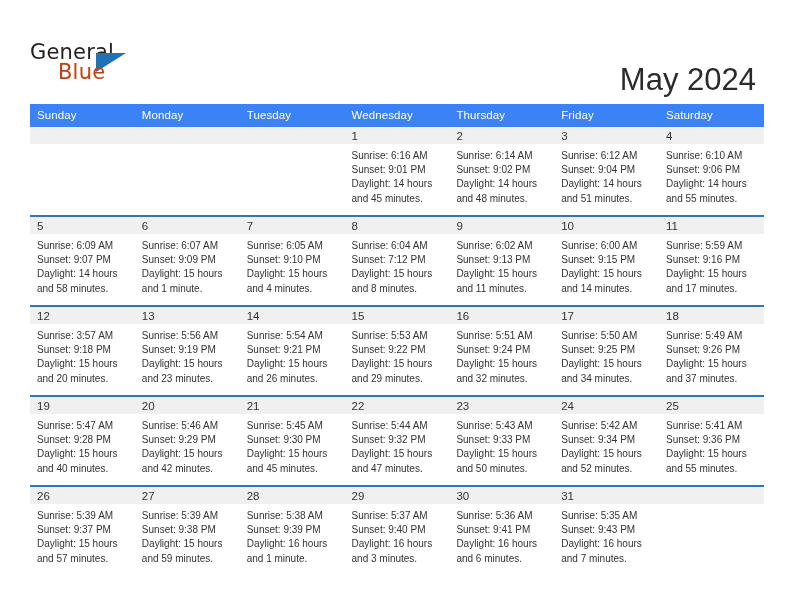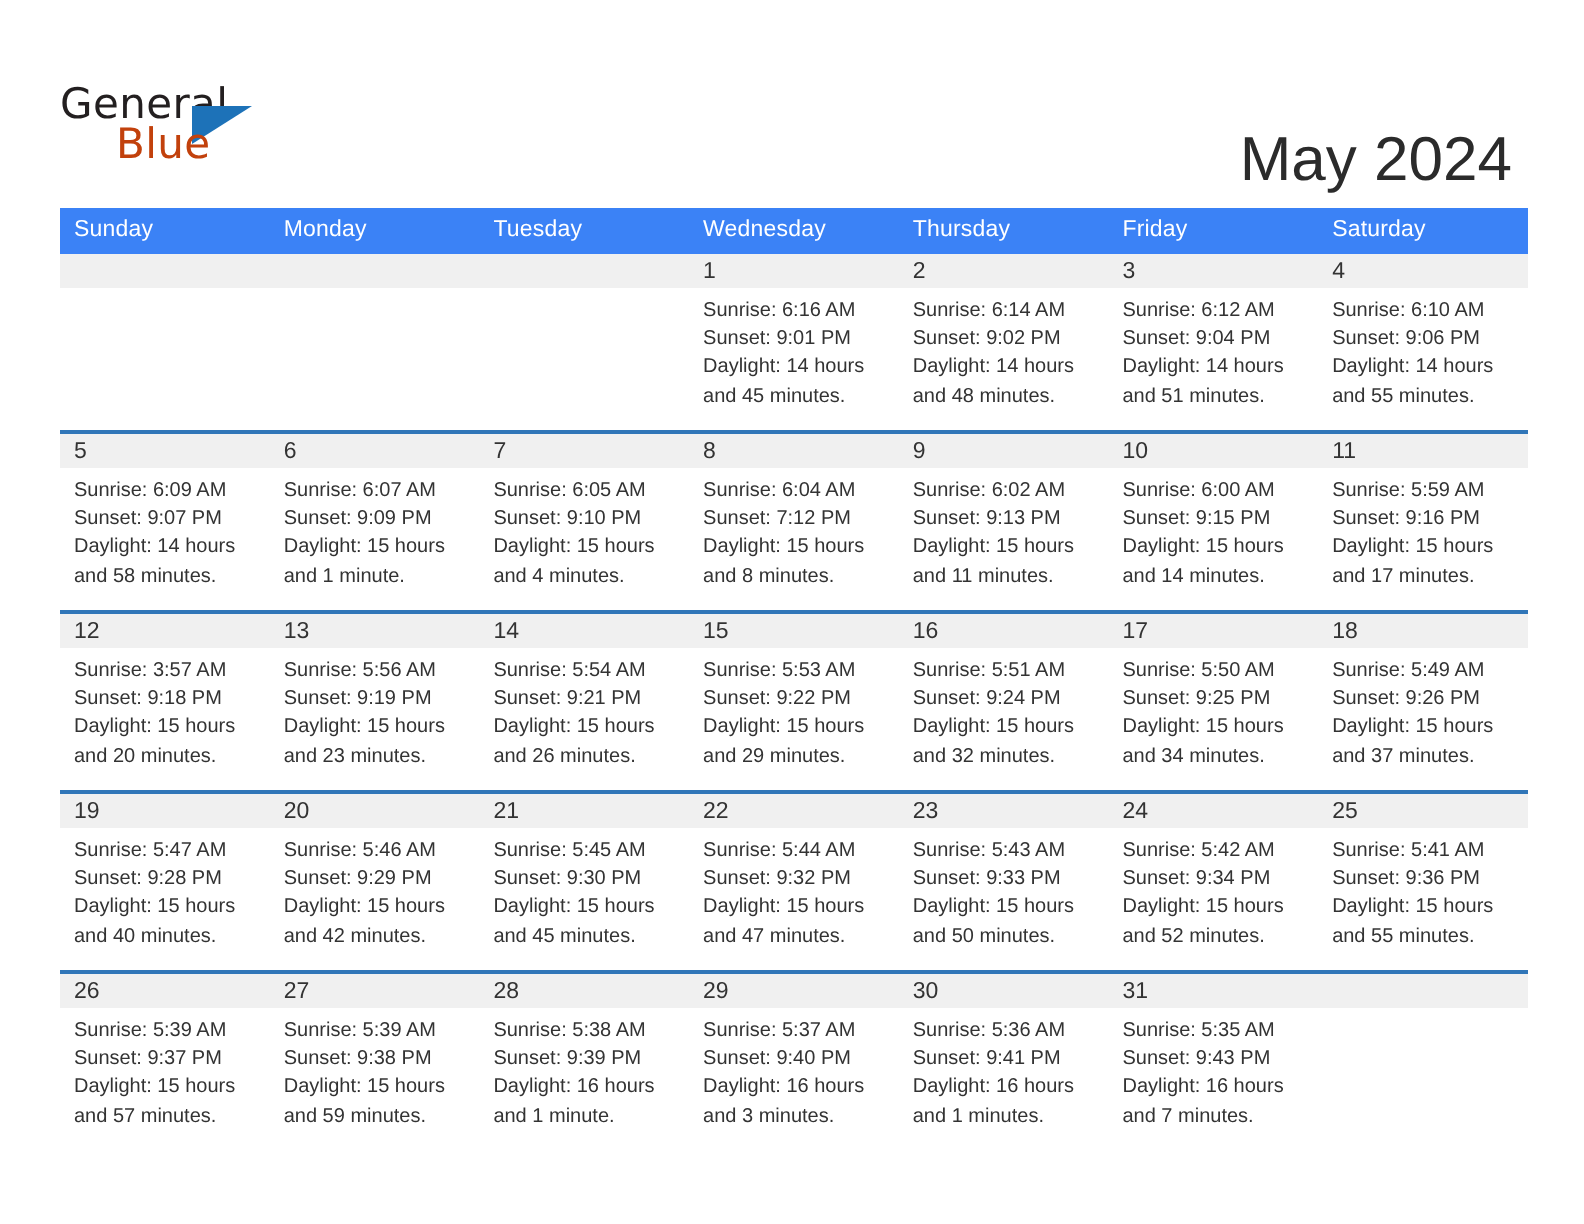--- a/index.html
+++ b/index.html
@@ -522,21 +522,21 @@
                 </div>
               </div>
             </td>
             <td class="daycell">
               <div class="cell-inner">
                 <div class="daynum-band">30</div>
                 <div class="cell-lines">
                   <div>Sunrise: 5:36 AM</div>
                   <div>Sunset: 9:41 PM</div>
                   <div>Daylight: 16 hours</div>
-                  <div>and 1 minutes.</div>
+                  <div>and 6 minutes.</div>
                 </div>
               </div>
             </td>
             <td class="daycell">
               <div class="cell-inner">
                 <div class="daynum-band">31</div>
                 <div class="cell-lines">
                   <div>Sunrise: 5:35 AM</div>
                   <div>Sunset: 9:43 PM</div>
                   <div>Daylight: 16 hours</div>

